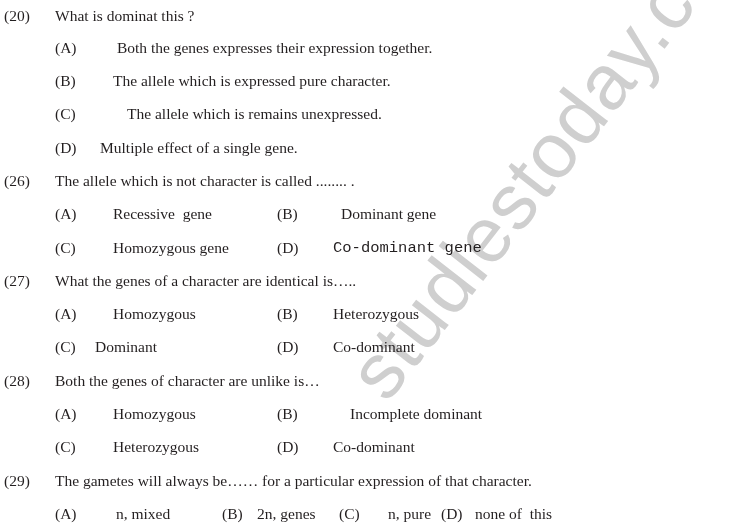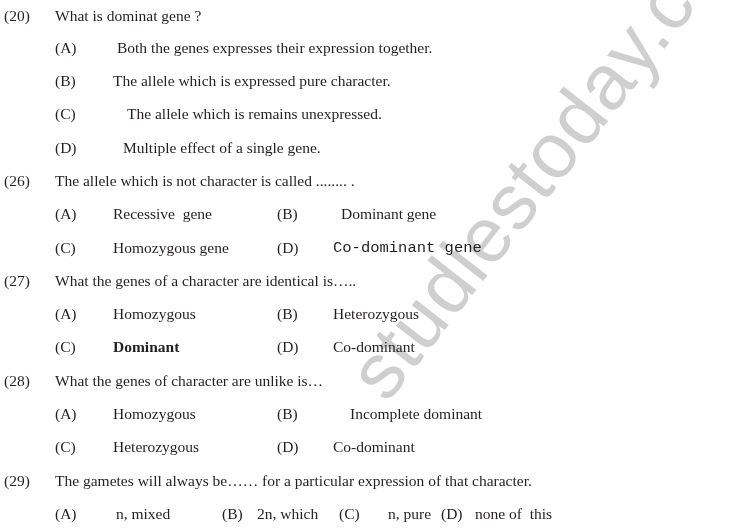--- a/index.html
+++ b/index.html
@@ -27,37 +27,37 @@
 </head>
 <body>
 
 <div class="watermark">studiestoday.com</div>
 
 <div class="content">
 
   <div>
     <div class="line" style="top:7px;left:0;right:0;">
       <span class="qnum">(20)</span>
-      <span class="qtext">What is dominat gene ?</span>
+      <span class="qtext">What is dominat this ?</span>
     </div>
     <div class="line" style="top:39px;left:0;right:0;">
       <span class="opt-label" style="left:55px;">(A)</span>
       <span class="opt-text" style="left:113px;white-space:pre;"> Both the genes expresses their expression together.</span>
     </div>
     <div class="line" style="top:72px;left:0;right:0;">
       <span class="opt-label" style="left:55px;">(B)</span>
       <span class="opt-text" style="left:113px;">The allele which is expressed pure character.</span>
     </div>
     <div class="line" style="top:105px;left:0;right:0;">
       <span class="opt-label" style="left:55px;">(C)</span>
       <span class="opt-text" style="left:127px;">The allele which is remains unexpressed.</span>
     </div>
     <div class="line" style="top:139px;left:0;right:0;">
       <span class="opt-label" style="left:55px;">(D)</span>
-      <span class="opt-text" style="left:123px;">Multiple effect of a single gene.</span>
+      <span class="opt-text" style="left:100px;">Multiple effect of a single gene.</span>
     </div>
   </div>
 
   <div>
     <div class="line" style="top:172px;left:0;right:0;">
       <span class="qnum">(26)</span>
       <span class="qtext">The allele which is not character is called ........ .</span>
     </div>
     <div class="line" style="top:205px;left:0;right:0;">
       <span>
@@ -92,33 +92,33 @@
         <span class="opt-text" style="left:113px;">Homozygous</span>
       </span>
       <span>
         <span class="opt-label" style="left:277px;">(B)</span>
         <span class="opt-text" style="left:333px;">Heterozygous</span>
       </span>
     </div>
     <div class="line" style="top:338px;left:0;right:0;">
       <span>
         <span class="opt-label" style="left:55px;">(C)</span>
-        <span class="opt-text" style="left:113px;font-weight:bold;">Dominant</span>
+        <span class="opt-text" style="left:95px;">Dominant</span>
       </span>
       <span>
         <span class="opt-label" style="left:277px;">(D)</span>
         <span class="opt-text" style="left:333px;">Co-dominant</span>
       </span>
     </div>
   </div>
 
   <div>
     <div class="line" style="top:372px;left:0;right:0;">
       <span class="qnum">(28)</span>
-      <span class="qtext">What the genes of character are unlike is…</span>
+      <span class="qtext">Both the genes of character are unlike is…</span>
     </div>
     <div class="line" style="top:405px;left:0;right:0;">
       <span>
         <span class="opt-label" style="left:55px;">(A)</span>
         <span class="opt-text" style="left:113px;">Homozygous</span>
       </span>
       <span>
         <span class="opt-label" style="left:277px;">(B)</span>
         <span class="opt-text" style="left:350px;">Incomplete dominant</span>
       </span>
@@ -140,21 +140,21 @@
       <span class="qnum">(29)</span>
       <span class="qtext">The gametes will always be…… for a particular expression of that character.</span>
     </div>
     <div class="line" style="top:505px;left:0;right:0;">
       <span>
         <span class="opt-label" style="left:55px;">(A)</span>
         <span class="opt-text" style="left:116px;font-family:Liberation Serif, serif;">n, mixed</span>
       </span>
       <span>
         <span class="opt-label" style="left:222px;">(B)</span>
-        <span class="opt-text" style="left:257px;">2n, which</span>
+        <span class="opt-text" style="left:257px;">2n, genes</span>
       </span>
       <span>
         <span class="opt-label" style="left:339px;">(C)</span>
         <span class="opt-text" style="left:388px;">n, pure</span>
       </span>
       <span>
         <span class="opt-label" style="left:441px;">(D)</span>
         <span class="opt-text" style="left:475px;white-space:pre;">none of  this</span>
       </span>
     </div>

